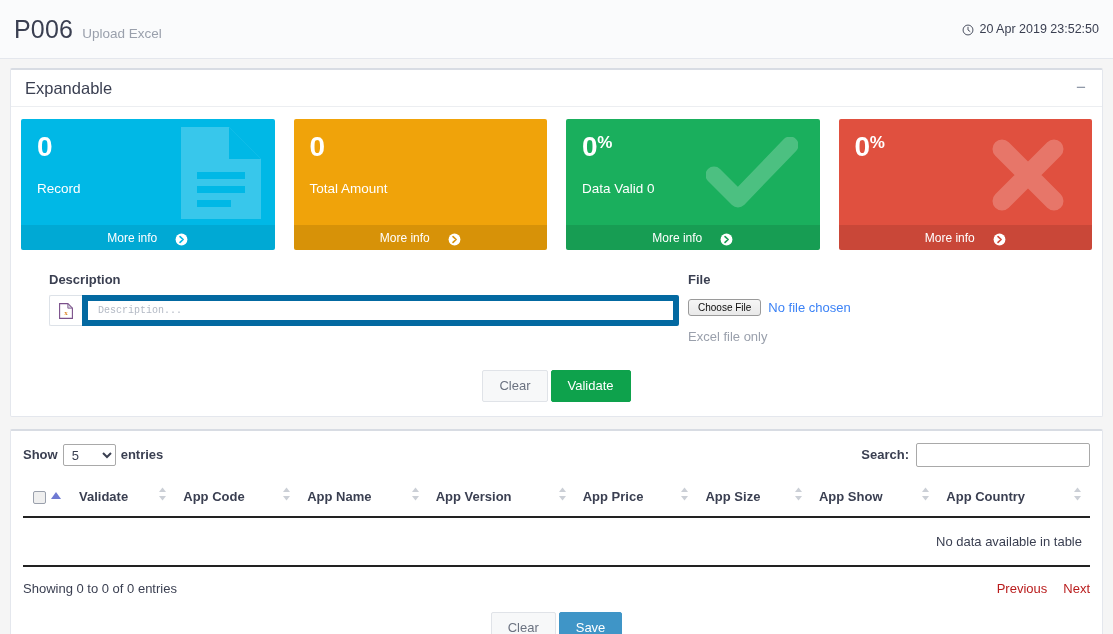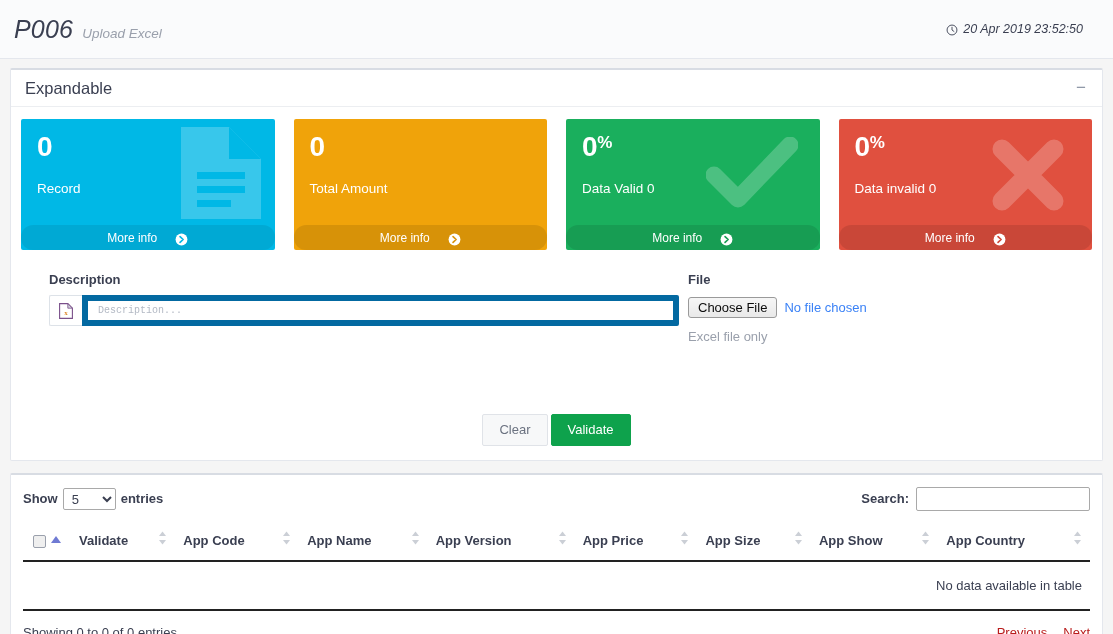--- a/index.html
+++ b/index.html
@@ -14,22 +14,21 @@
     overflow: hidden;
   }
 
   
   .page-header {
     height: 59px;
     background: #fafbfc;
     border-bottom: 1px solid #e4e7ed;
     display: flex;
     align-items: center;
-    padding: 0 30px 0 14px;
-    font-style: italic;
+    padding: 0 14px 0 14px;
   }
   .page-title-wrap { display: flex; align-items: baseline; gap: 9px; flex: 1; }
   .page-code {
     font-size: 25px;
     font-weight: 400;
     color: #3a3f51;
     letter-spacing: .2px;
   }
   .page-sub {
     font-size: 13.5px;
@@ -104,21 +103,20 @@
     font-weight: 400;
   }
   .info-card-footer {
     height: 25px;
     display: flex;
     align-items: center;
     justify-content: center;
     font-size: 12px;
     gap: 18px;
     cursor: pointer;
-    border-radius: 12px;
   }
   .info-card-footer .arrow-ico {
     width: 13px; height: 13px; display:inline-block; position:relative; top:2px;
   }
   .card-bg-ico {
     position: absolute;
     right: 14px;
     top: 8px;
     opacity: .22;
     pointer-events: none;
@@ -163,39 +161,38 @@
     font-family: Liberation Mono, monospace;
     color: #3a3f51;
     outline: none;
   }
   .form-control::placeholder { color: #b3b9c4; }
   .file-input-row { display: flex; align-items: center; gap: 7px; height: 24px; }
   .choose-file-btn {
     border: 1px solid #9a9a9a;
     background: linear-gradient(#f6f6f6,#e9e9e9);
     border-radius: 3px;
-    font-size: 13px;
+    font-size: 10px;
     font-family: "Liberation Sans", sans-serif;
     color: #0c0c0c;
     padding: 2px 9px;
     cursor: pointer;
   }
   .no-file-text { font-size: 13px; color: #3b82f6; }
   .file-hint { font-size: 13px; color: #9aa0ac; margin-top: 10px; }
 
   
   .btn {
     font-family: "Liberation Sans", sans-serif;
     font-size: 13px;
     border-radius: 2px;
     padding: 7px 16px;
     cursor: pointer;
     border: 1px solid transparent;
     line-height: 1.2;
-    margin-top: 44px;
   }
   .btn-default { background: #f7f8f9; border-color: #e0e3e8; color: #6b7280; }
   .btn-green { background: #0ea24c; color: #fff; border-color: #0ea24c; }
   .btn-blue  { background: #3f95c7; color: #fff; border-color: #3f95c7; }
   .btn-row { display: flex; justify-content: center; gap: 3px; margin-top: 26px; }
 
   
   .table-panel { margin-top: 12px; padding: 12px 12px 14px 12px; }
   .table-top { display: flex; align-items: center; margin-bottom: 12px; }
   .dt-length { font-size: 13px; font-weight: bold; color: #3a3f51; display: flex; align-items: center; gap: 5px; }
@@ -368,21 +365,20 @@
       </div>
 
       <div class="info-card card-red">
         <div class="info-card-body">
           <span class="card-bg-ico" style="top:20px;right:26px;">
             <svg width="76" height="72" viewBox="0 0 76 72">
               <path d="M12 10 L64 62 M64 10 L12 62" fill="none" stroke="#ffffff" stroke-width="19" stroke-linecap="round"></path>
             </svg>
           </span>
           <div class="info-card-num"><span>0</span><span class="pct">%</span></div>
-          <div class="info-card-label">Data invalid 0</div>
         </div>
         <div class="info-card-footer">
           <span>More info</span>
           <span class="arrow-ico">
             <svg width="13" height="13" viewBox="0 0 16 16">
                 <circle cx="8" cy="8" r="7.3" fill="#fff"></circle>
                 <path d="M6.2 4.4L10 8l-3.8 3.6" fill="none" stroke="#cf4737" stroke-width="2" stroke-linecap="round" stroke-linejoin="round"></path>
               </svg>
           </span>
         </div>

